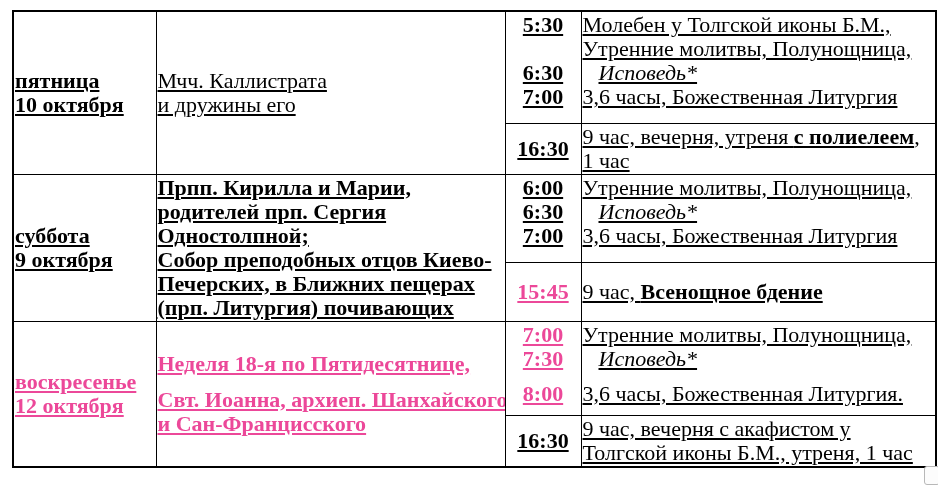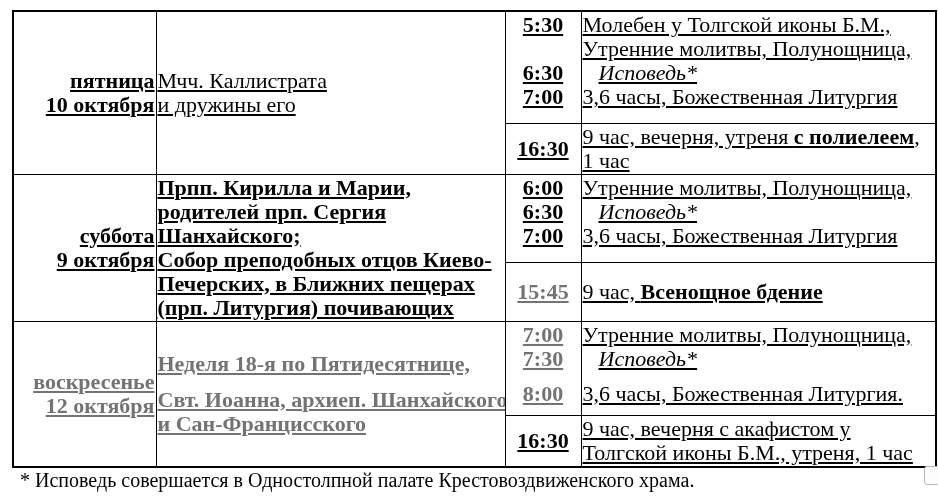--- a/index.html
+++ b/index.html
@@ -26,21 +26,21 @@
   table.sched td {
     border: 1.5px solid #000;
     padding: 1px;
     font-size: 22px;
     overflow: hidden;
     text-decoration: underline;
   }
 
   
   td.day {
-    text-align: right;
+    text-align: left;
     vertical-align: middle;
     font-weight: bold;
     line-height: 25px;
   }
   td.saint {
     text-align: left;
     vertical-align: middle;
     line-height: 24px;
   }
   td.saint .l, td.day .l { white-space: nowrap; }
@@ -51,21 +51,21 @@
   td.svc { padding-left: 10px; padding-right: 4px; }
 
   td.vtop { vertical-align: top; padding-top: 7px; }
   td.vmid { vertical-align: middle; }
 
   .l { line-height: 24px; min-height: 24px; white-space: nowrap; }
   .sp { height: 11px; }
   .gapP { margin-top: 12px; }
   .ital { font-style: italic; margin-left: 16px; }
   .bold { font-weight: bold; }
-  .red { color: #737373; }
+  .red { color: #ec4899; }
   .saintbold { font-weight: bold; }
 
   .footnote {
     position: absolute;
     left: 20px;
     top: 469px;
     font-size: 20px;
     white-space: nowrap;
   }
 
@@ -128,21 +128,21 @@
     </tr>
 
     <tr style="height:88px">
       <td class="day" rowspan="2">
         <div class="l">суббота</div>
         <div class="l">9 октября</div>
       </td>
       <td class="saint saintbold" rowspan="2">
         <div class="l">Прпп. Кирилла и Марии,</div>
         <div class="l">родителей прп. Сергия</div>
-        <div class="l">Шанхайского;</div>
+        <div class="l">Одностолпной;</div>
         <div class="l">Собор преподобных отцов Киево-</div>
         <div class="l">Печерских, в Ближних пещерах</div>
         <div class="l">(прп. Литургия) почивающих</div>
       </td>
       <td class="time vtop">
         <div class="l">6:00</div>
         <div class="l">6:30</div>
         <div class="l">7:00</div>
       </td>
       <td class="svc vtop">
@@ -188,17 +188,16 @@
         <div class="l">16:30</div>
       </td>
       <td class="svc vmid">
         <div class="l">9 час, вечерня с акафистом у</div>
         <div class="l">Толгской иконы Б.М., утреня, 1 час</div>
       </td>
     </tr>
   </tbody>
     </table>
 
-  <div class="footnote">* Исповедь совершается в Одностолпной палате Крестовоздвиженского храма.</div>
 
   <div class="scroll-frag"></div>
 
 </div>
 
 </body></html>

